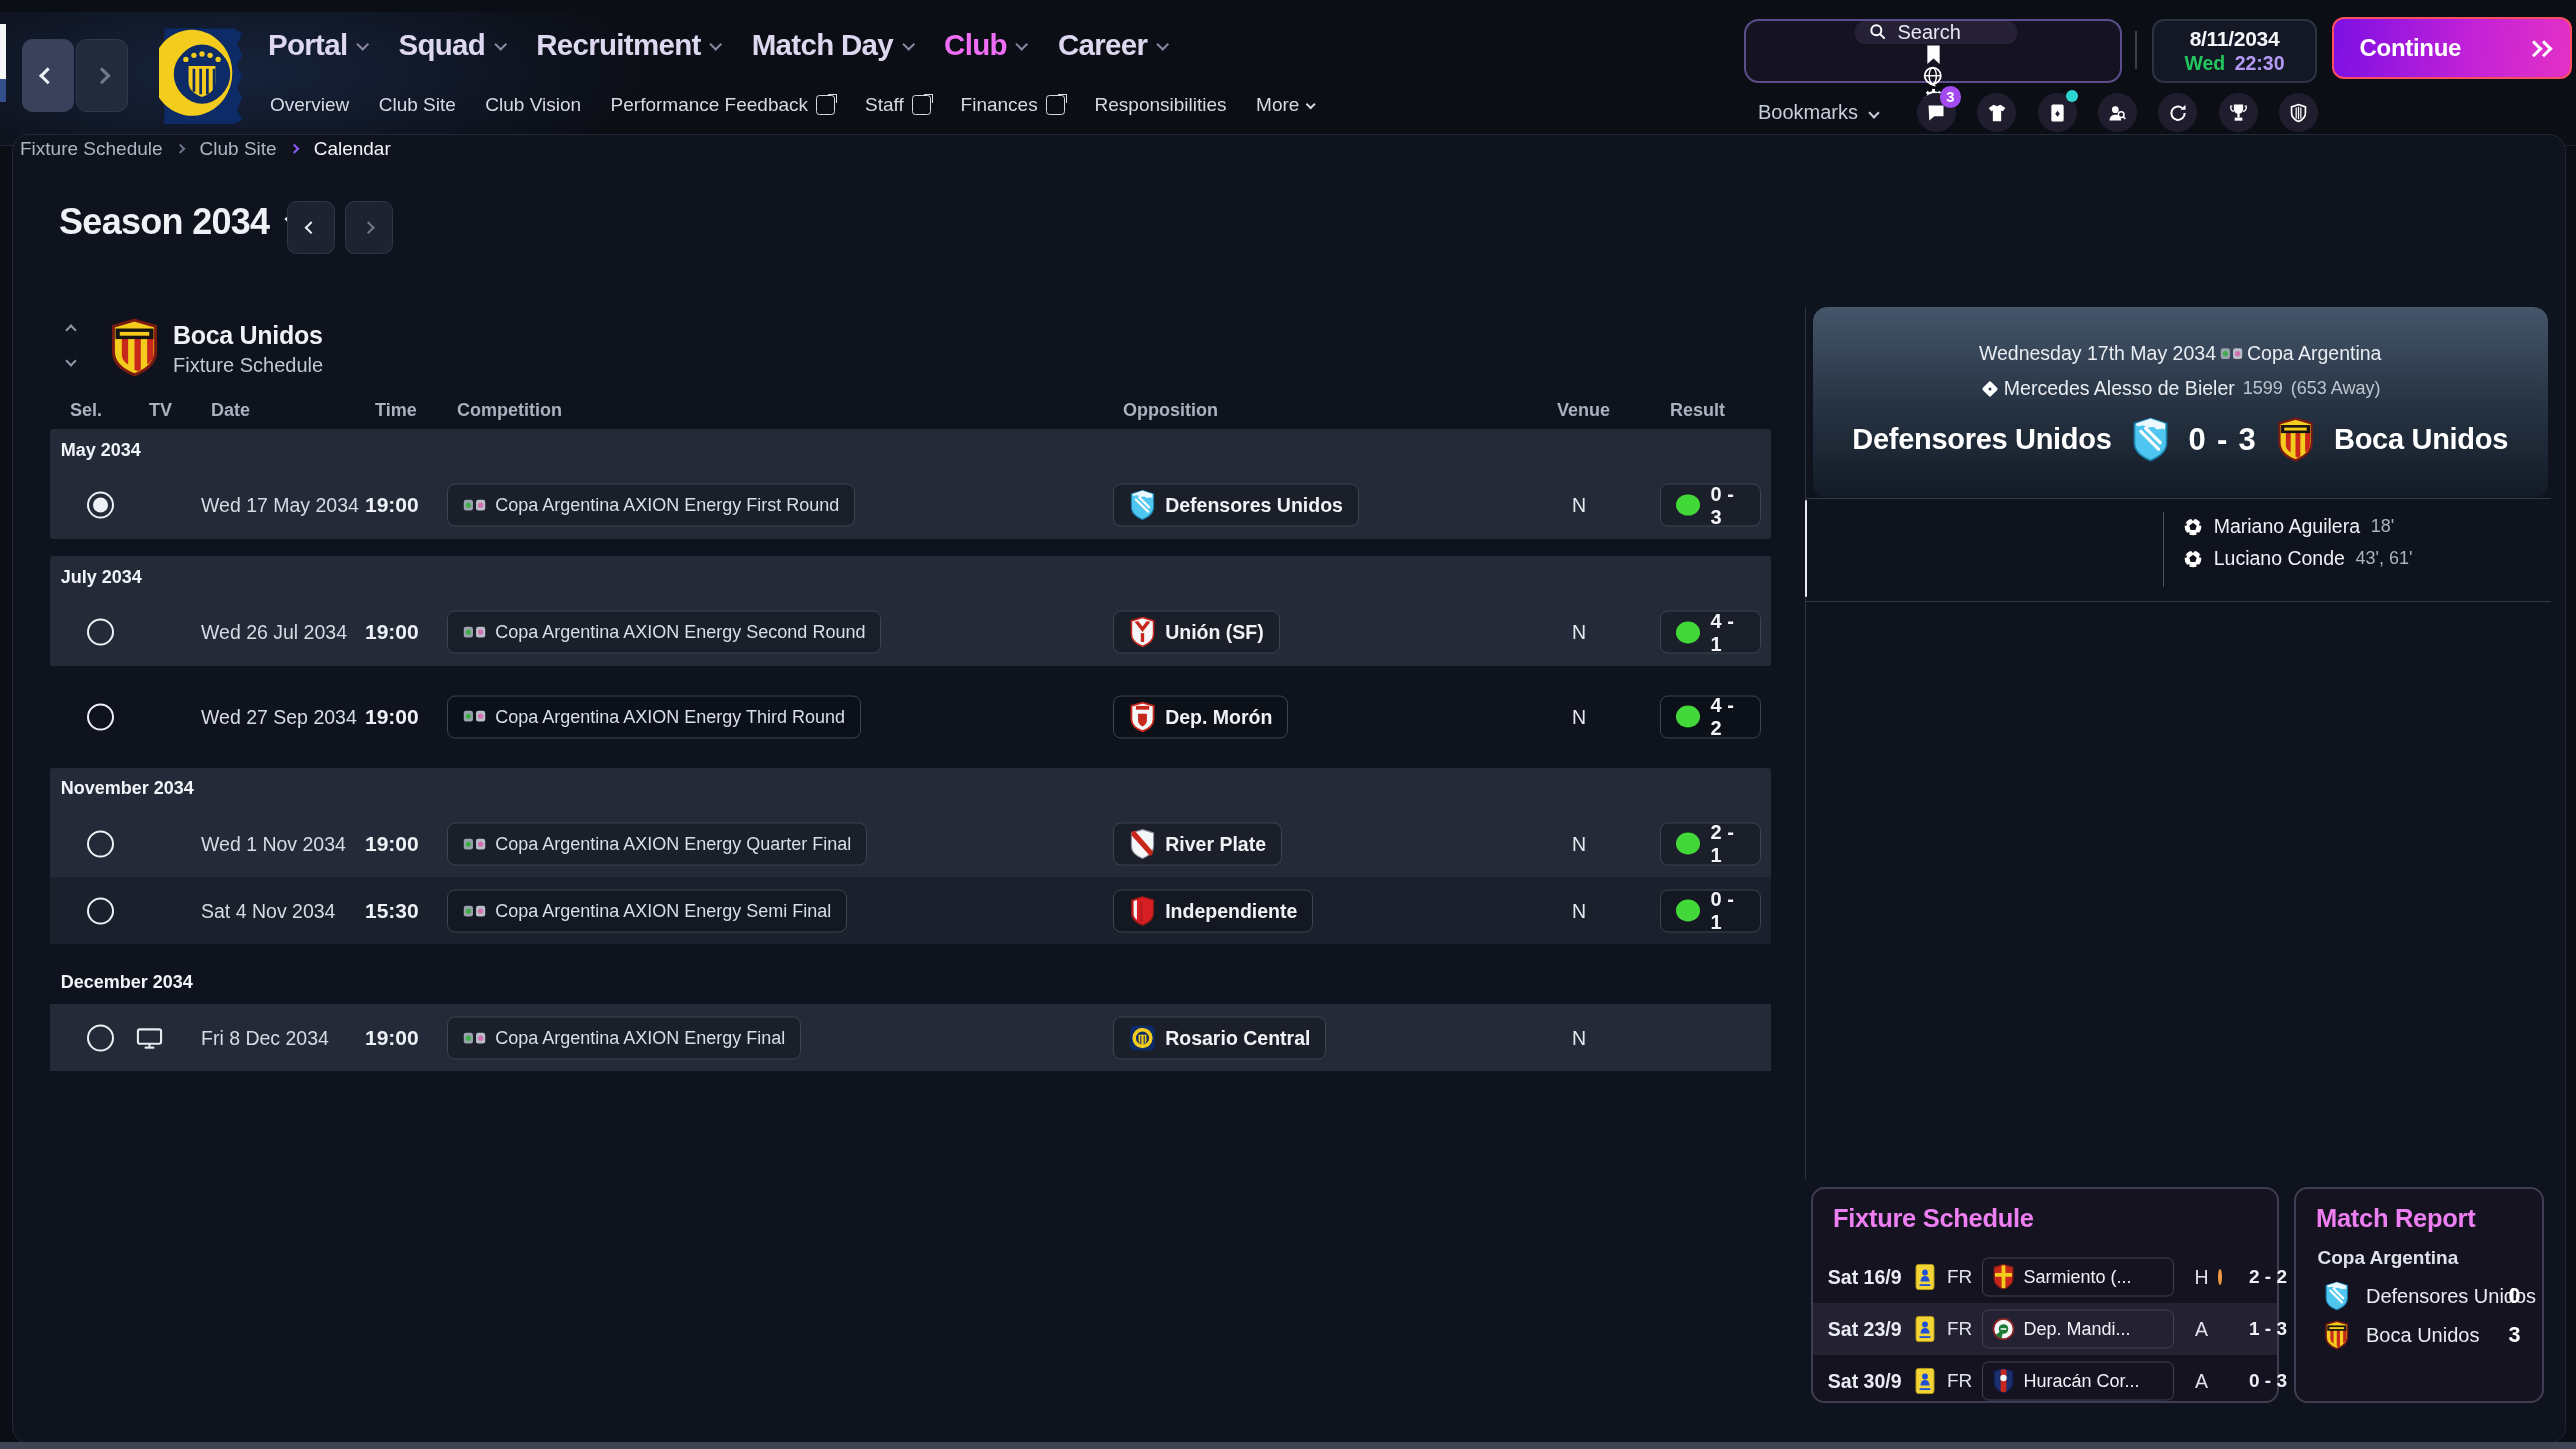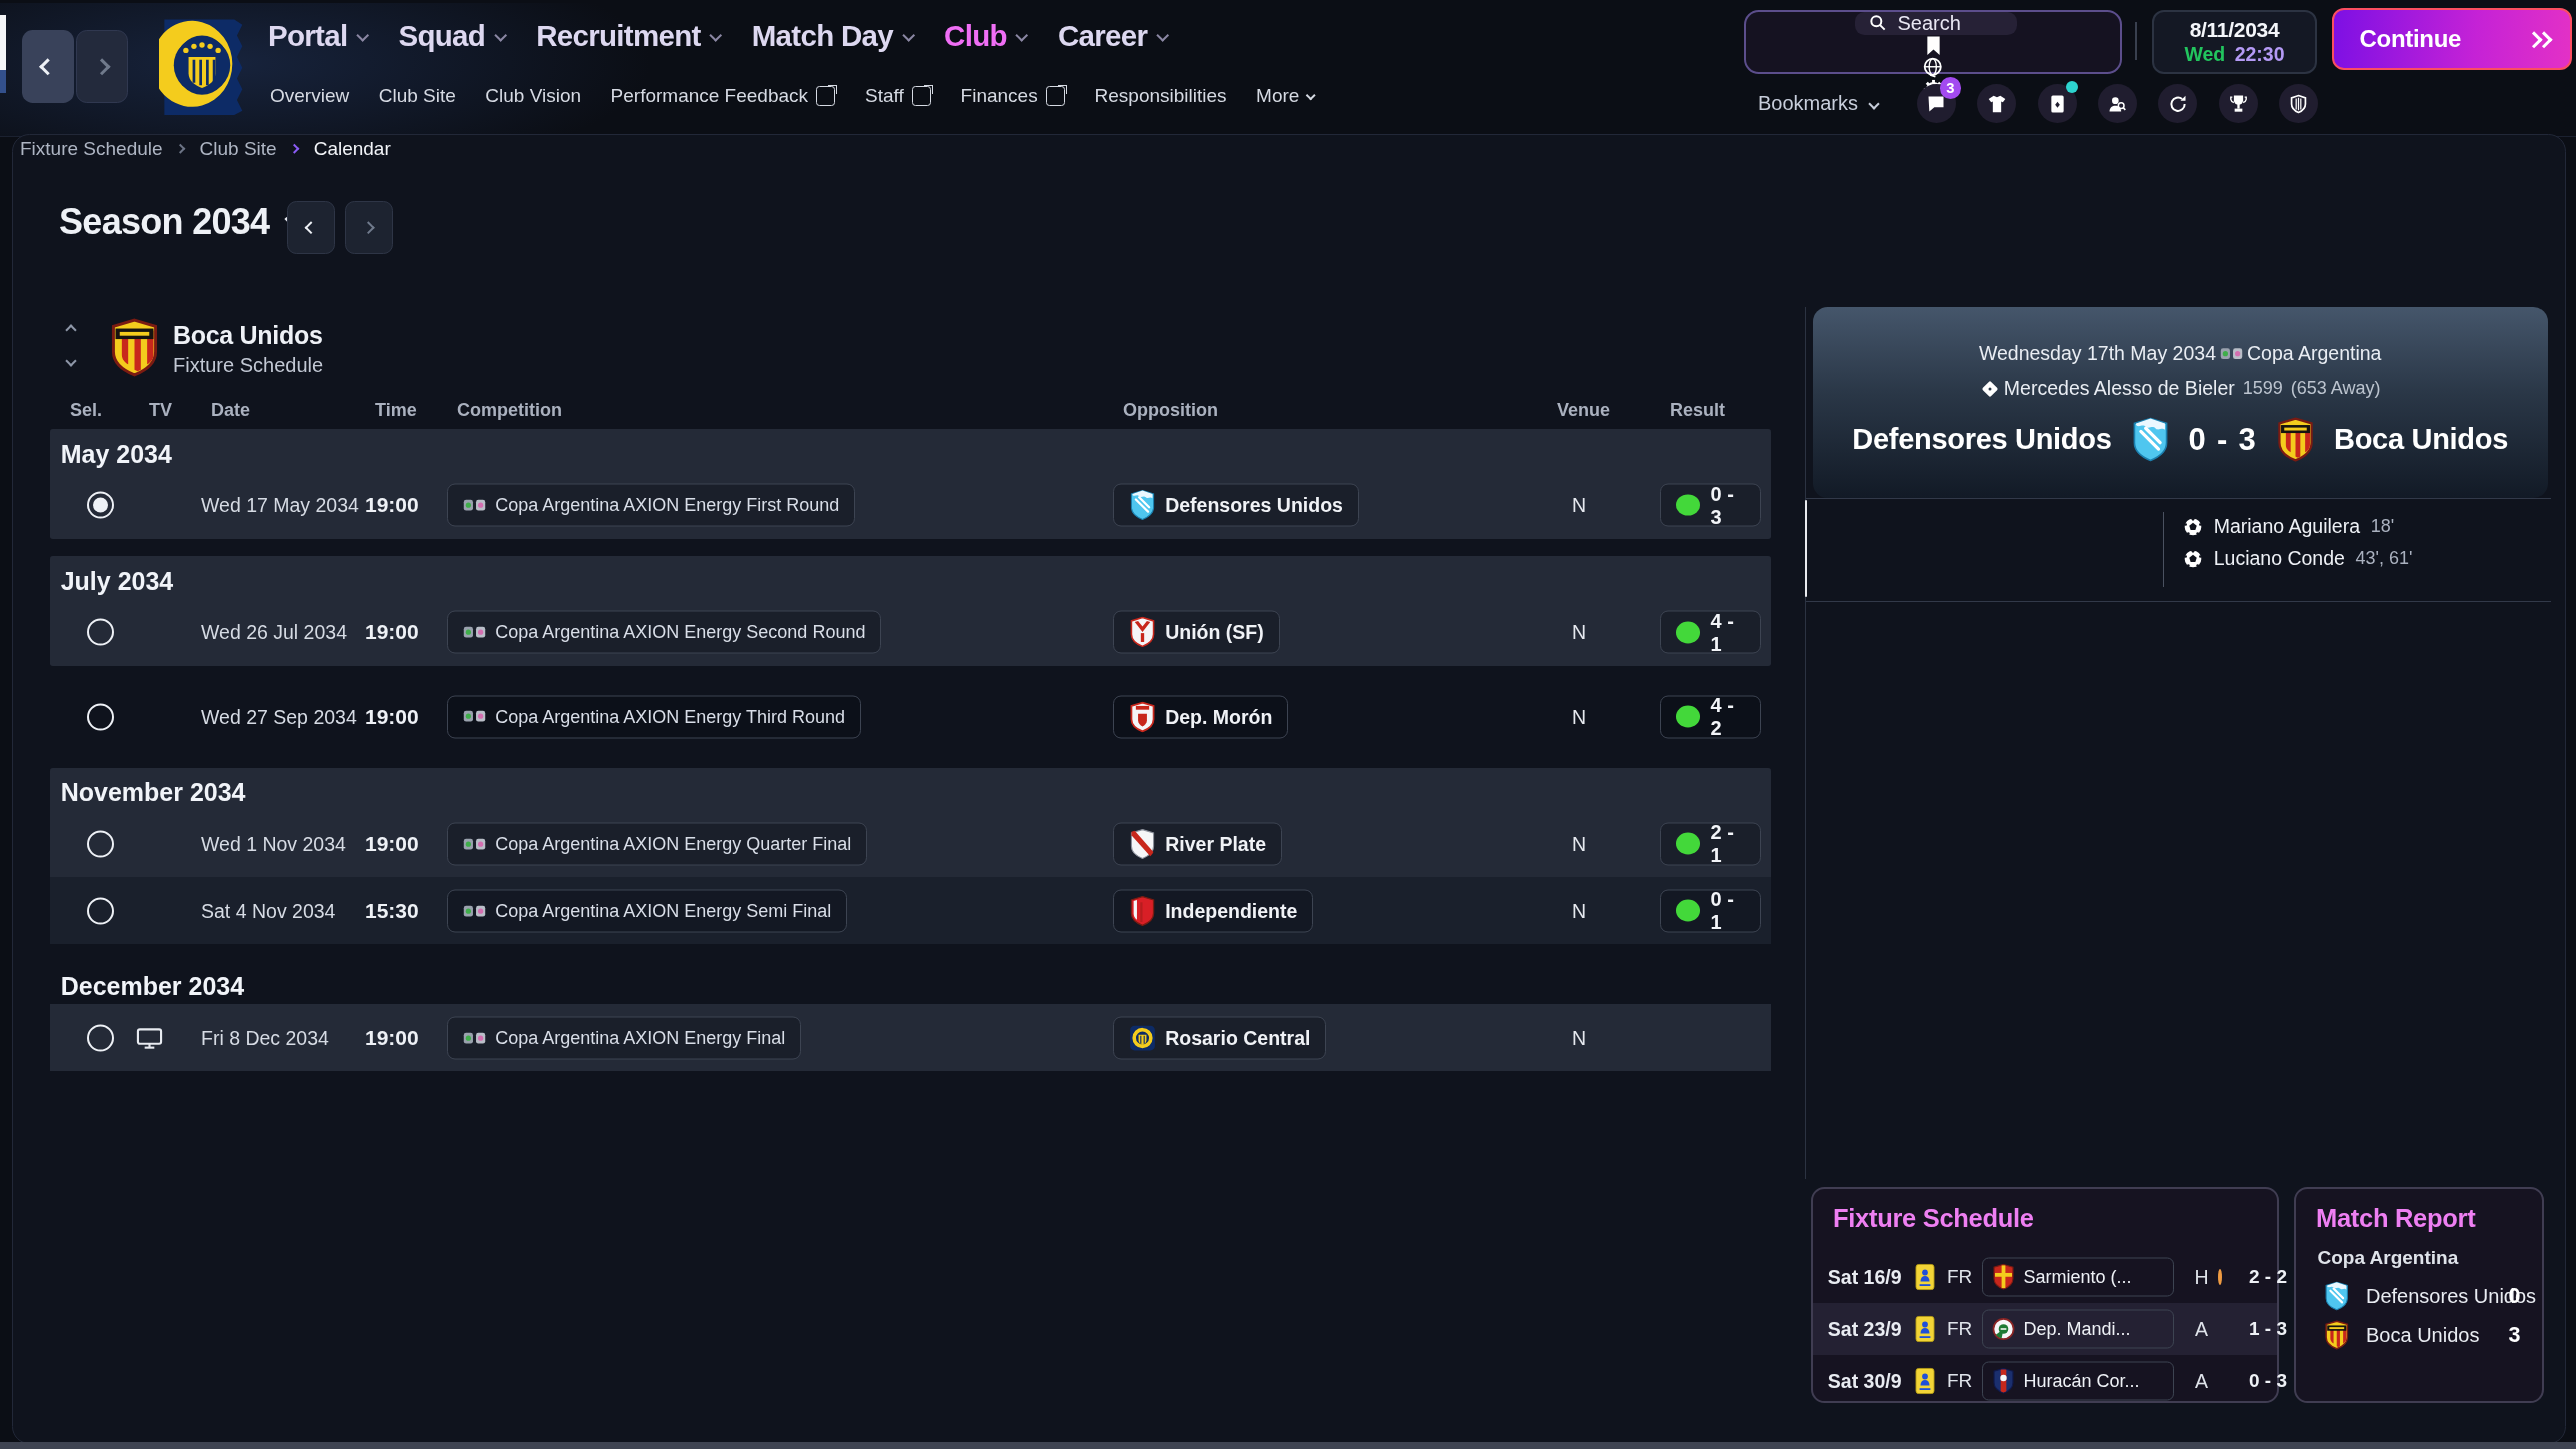--- a/index.html
+++ b/index.html
@@ -1,19 +1,19 @@
 <!DOCTYPE html>
 <html style="font-size:10.7px"><head>
 <meta charset="utf-8">
 <style>
   html,body{margin:0;padding:0;background:#070a10;}
   #screen{position:relative;width:2576px;height:1449px;overflow:hidden;
     background:#0b0e15;font-family:"Liberation Sans",sans-serif;color:#eef1f6;}
   
-  #topbar{position:absolute;left:0;top:3px;width:2195px;height:134px;
+  #topbar{position:absolute;left:0;top:12px;width:2195px;height:134px;
     background:radial-gradient(604px 174px at 228px 60px,#17233c 0%,rgba(11,14,21,0) 70%),#0b0e15;}
   #edge-sliver-white{position:absolute;left:0;top:12px;width:6px;height:55px;background:#f5f6f8;}
   #edge-sliver-blue{position:absolute;left:0;top:67px;width:6px;height:23px;background:#33508c;}
   .navbtn{position:absolute;top:27px;width:50px;height:71px;border-radius:10.7px;
     display:flex;align-items:center;justify-content:center;}
   #nav-back{left:22px;background:#39425a;border:1.3px solid #55608000;}
   #nav-fwd{left:76px;background:#232a3c;border:1.3px solid #303850;}
   .chev{display:inline-block;border-right:3.4px solid currentColor;border-bottom:3.4px solid currentColor;}
   .chev.l{transform:rotate(135deg)} .chev.r{transform:rotate(-45deg)}
   .chev.d{transform:rotate(45deg)} .chev.u{transform:rotate(-135deg)}
@@ -82,21 +82,21 @@
   #fx-crest{position:absolute;left:109px;top:318px;}
   #fx-title{position:absolute;left:173px;top:321px;font-size:25px;font-weight:700;letter-spacing:-0.3px;}
   #fx-sub{position:absolute;left:173px;top:354px;font-size:20px;color:#c2c8d4;}
   
   #cols{position:absolute;left:60px;top:400px;width:1721px;height:23px;font-size:18px;font-weight:700;color:#aab1bf;}
   #cols span{position:absolute;top:0;}
   
   #table{position:absolute;left:50px;top:429px;width:1721px;}
   .section{border-radius:2.7px;margin-bottom:17.4px;}
   .section.light{background:#242a37;}
-  .month{padding:10.7px 0 4px 10.7px;font-size:25px;font-weight:700;color:#f1f4f9;height:28px;box-sizing:content-box;}
+  .month{padding:10.7px 0 4px 10.7px;font-size:18px;font-weight:700;color:#f1f4f9;height:28px;box-sizing:content-box;}
   .frow{position:relative;height:67px;}
   .frow.shade-light{background:#242a37;}
   .frow.shade-dark{background:#1a202c;}
   .frow > *{position:absolute;top:50%;transform:translateY(-50%);}
   .radio{left:37px;width:23px;height:23px;border:2.7px solid #eef1f6;border-radius:50%;}
   .radio.sel::after{content:"";position:absolute;inset:4px;background:#eef1f6;border-radius:50%;}
   .tvic{left:86px;}
   .fdate{left:151px;font-size:19.5px;color:#d6dbe4;}
   .ftime{left:315px;font-size:21px;font-weight:600;color:#eef1f6;}
   .chip{display:flex;align-items:center;gap:9.4px;height:43px;border:1.3px solid #3d4452;border-radius:8px;

